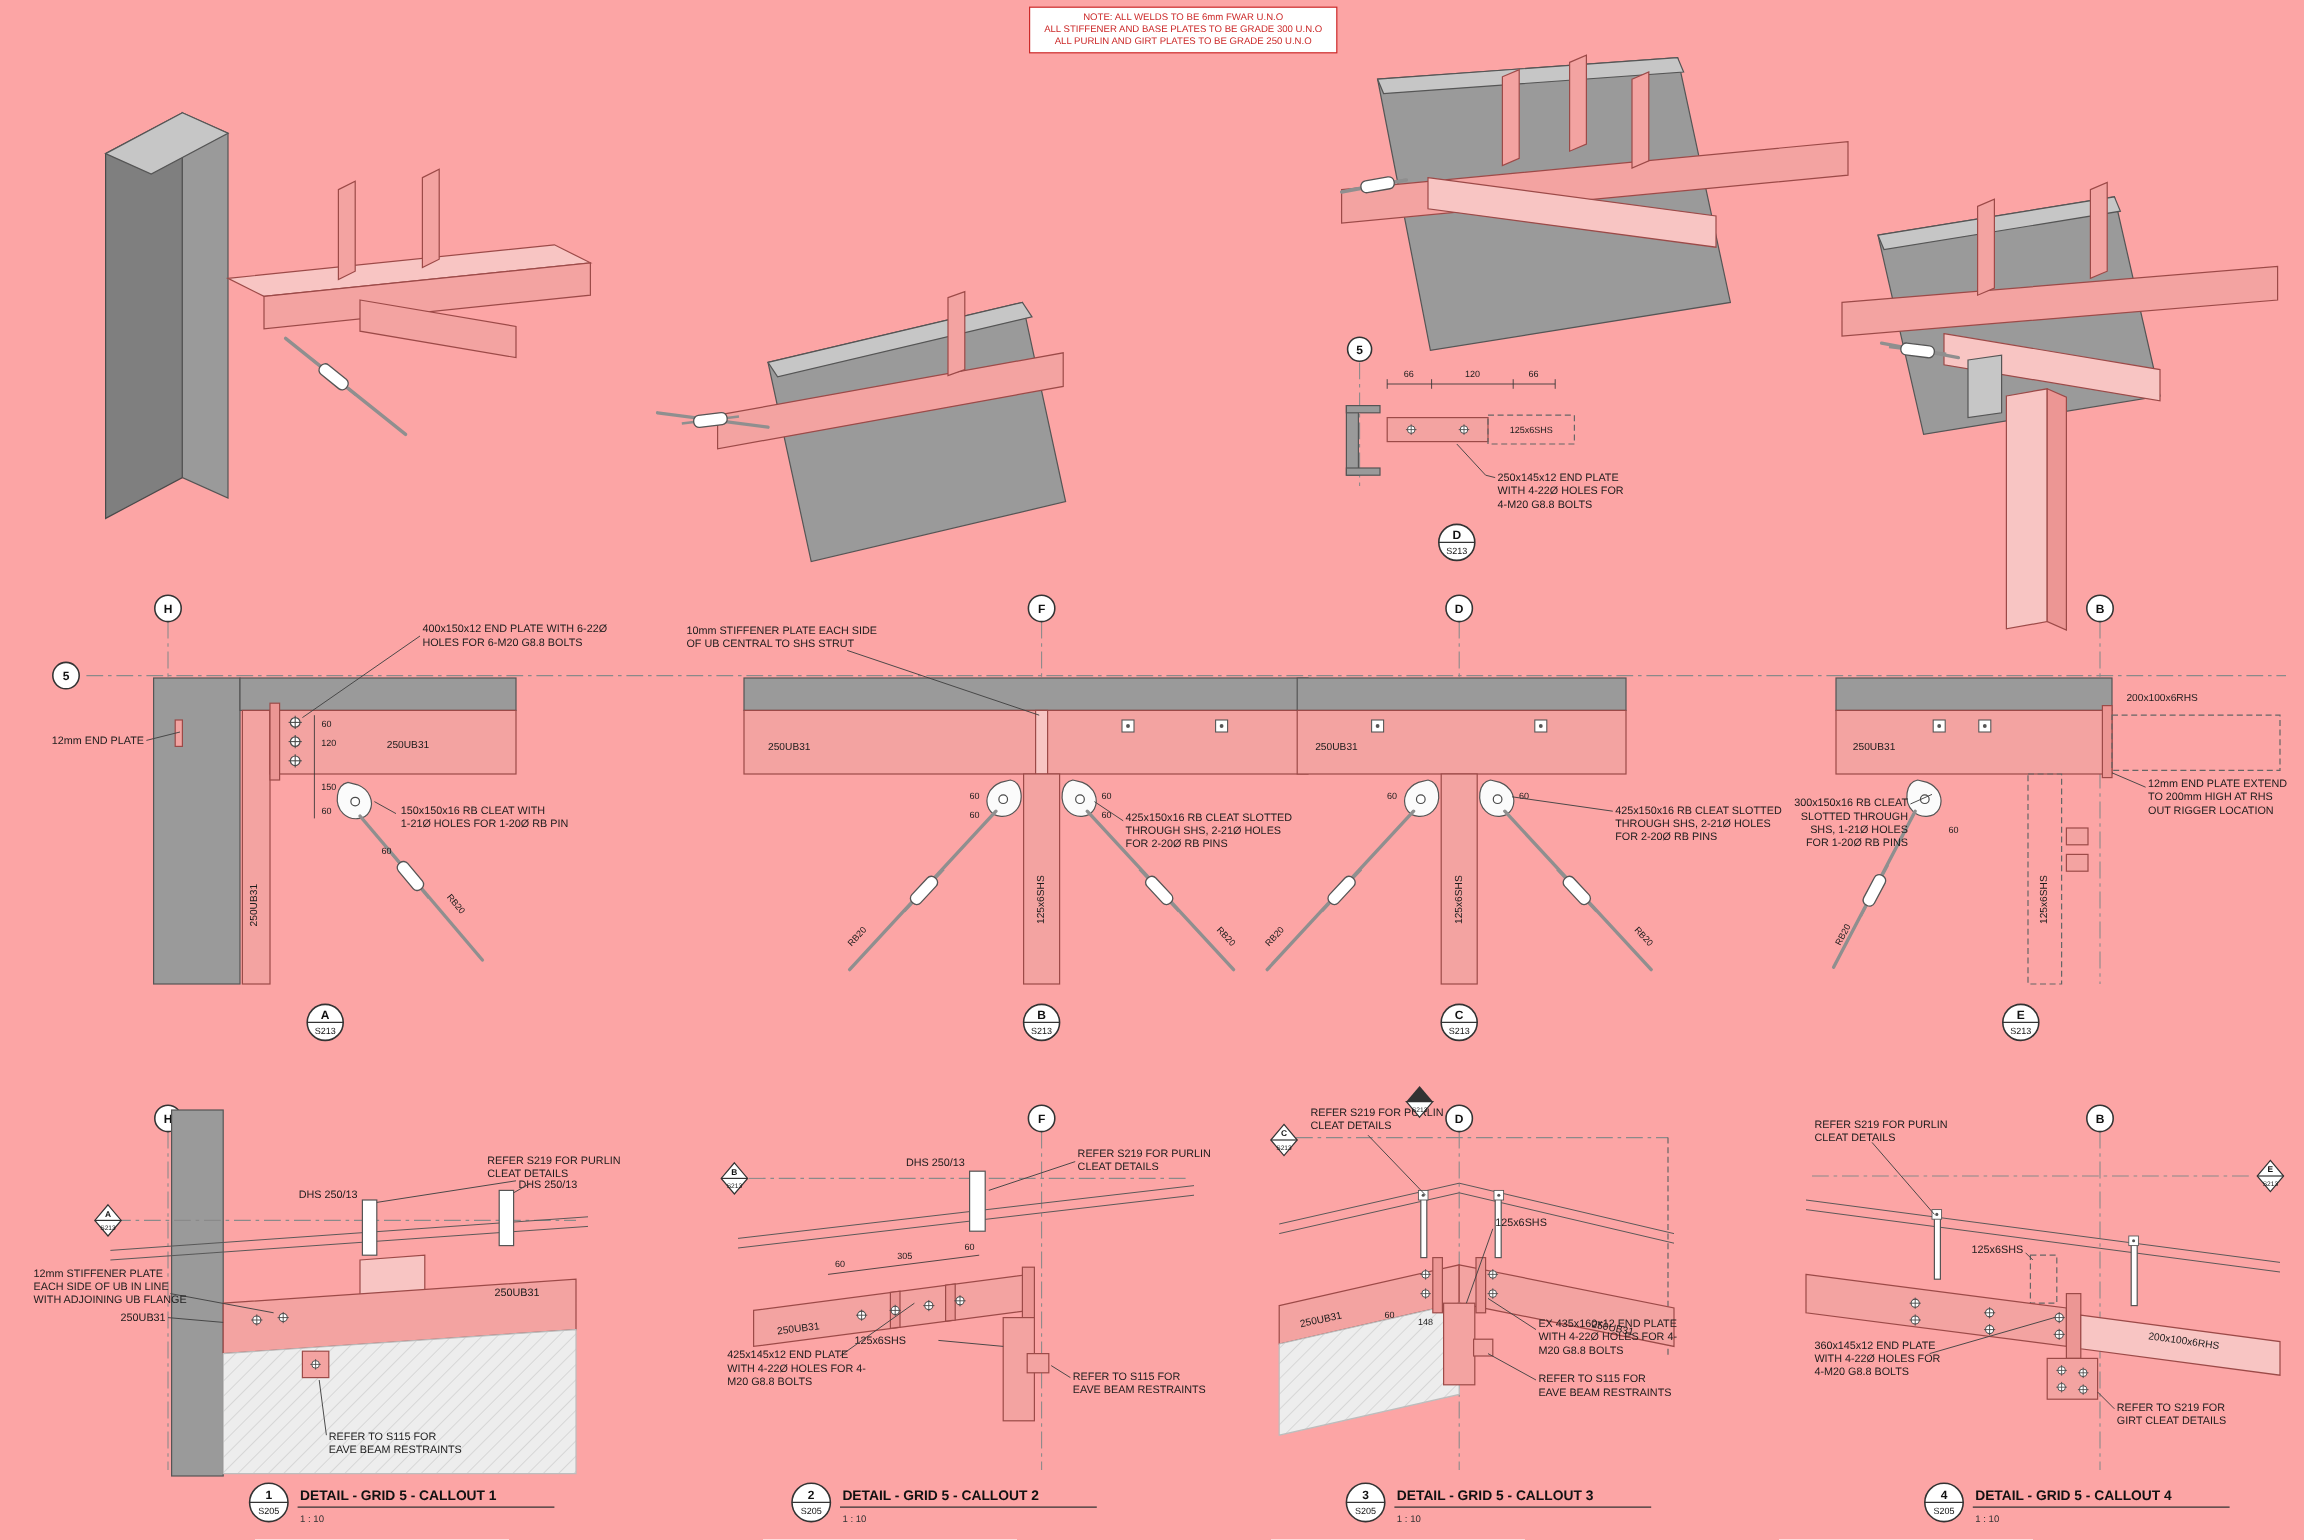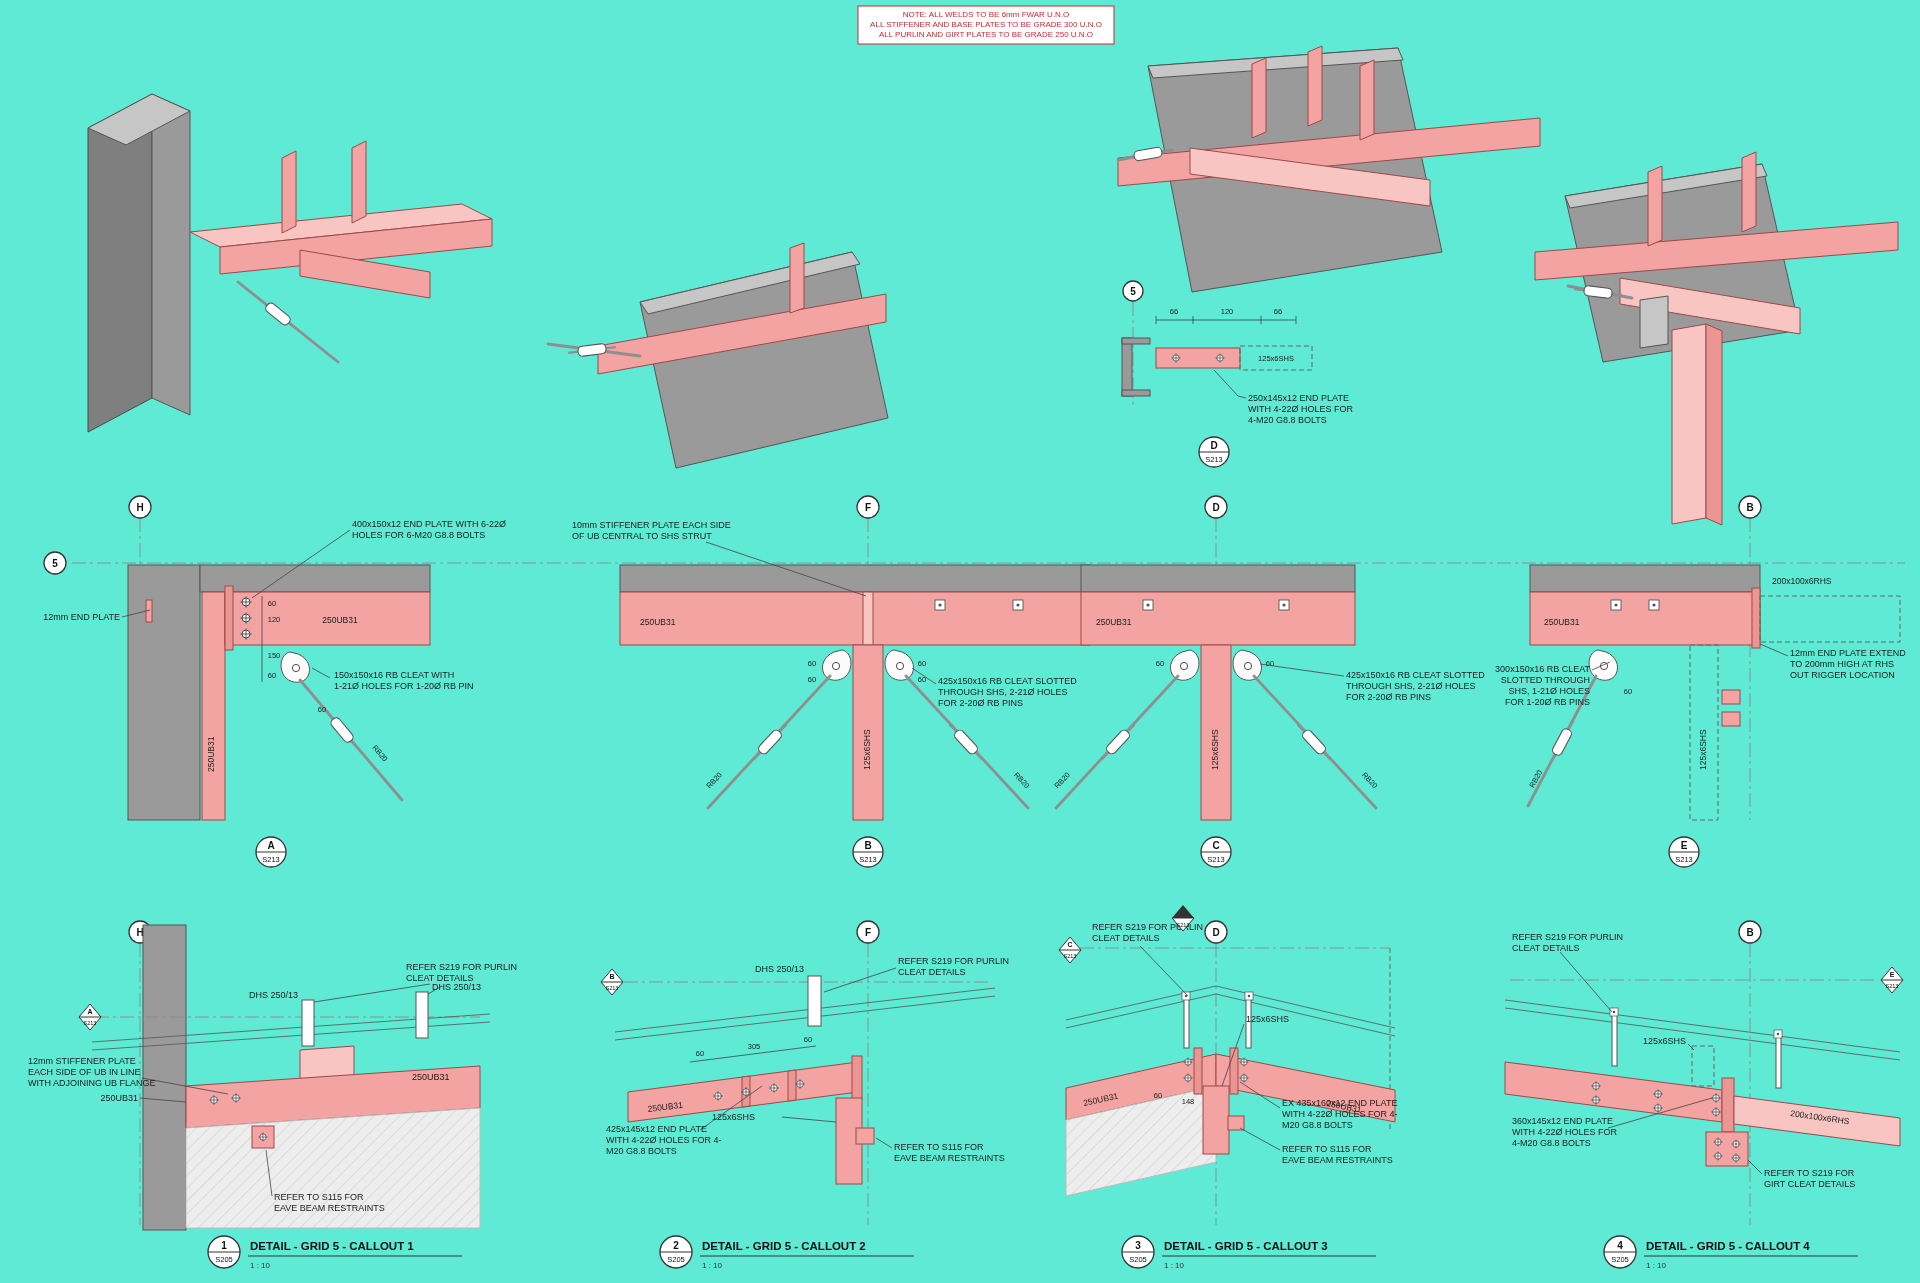--- a/index.html
+++ b/index.html
@@ -1,16 +1,16 @@
 <!DOCTYPE html>
 <html><head>
 <meta charset="utf-8">
 <style>
   html,body{margin:0;padding:0;background:#ffffff;}
-  .sheet{position:relative;width:1920px;height:1283px;background:#5eead4;overflow:hidden;
+  .sheet{position:relative;width:1920px;height:1283px;background:#fca5a5;overflow:hidden;
          font-family:"Liberation Sans",sans-serif;}
   svg text{user-select:none;}
   .ann{font:9px "Liberation Sans",sans-serif;fill:#1c1c1c;}
   .anne{font:9px "Liberation Sans",sans-serif;fill:#1c1c1c;text-anchor:end;}
   .dim{font:7.5px "Liberation Sans",sans-serif;fill:#1c1c1c;text-anchor:middle;}
   .lbl{font:8.5px "Liberation Sans",sans-serif;fill:#1c1c1c;}
   .lblm{font:8.5px "Liberation Sans",sans-serif;fill:#1c1c1c;text-anchor:middle;}
   .note{font:8px "Liberation Sans",sans-serif;fill:#cc2a2a;text-anchor:middle;}
   .bubL{font:700 10px "Liberation Sans",sans-serif;fill:#111;text-anchor:middle;}
   .bubS{font:7.5px "Liberation Sans",sans-serif;fill:#111;text-anchor:middle;}

